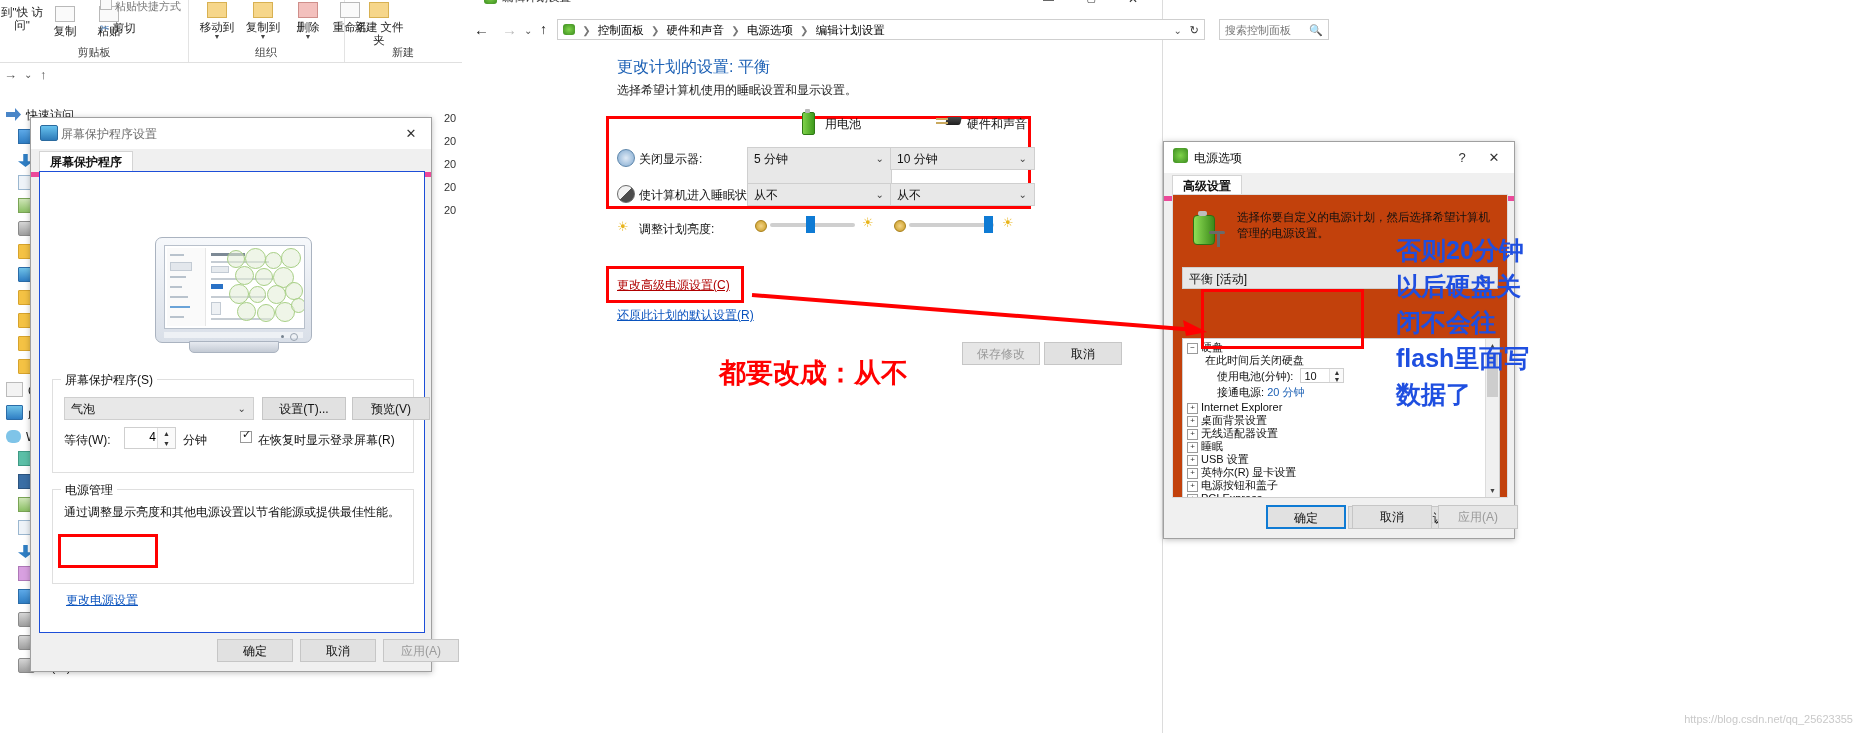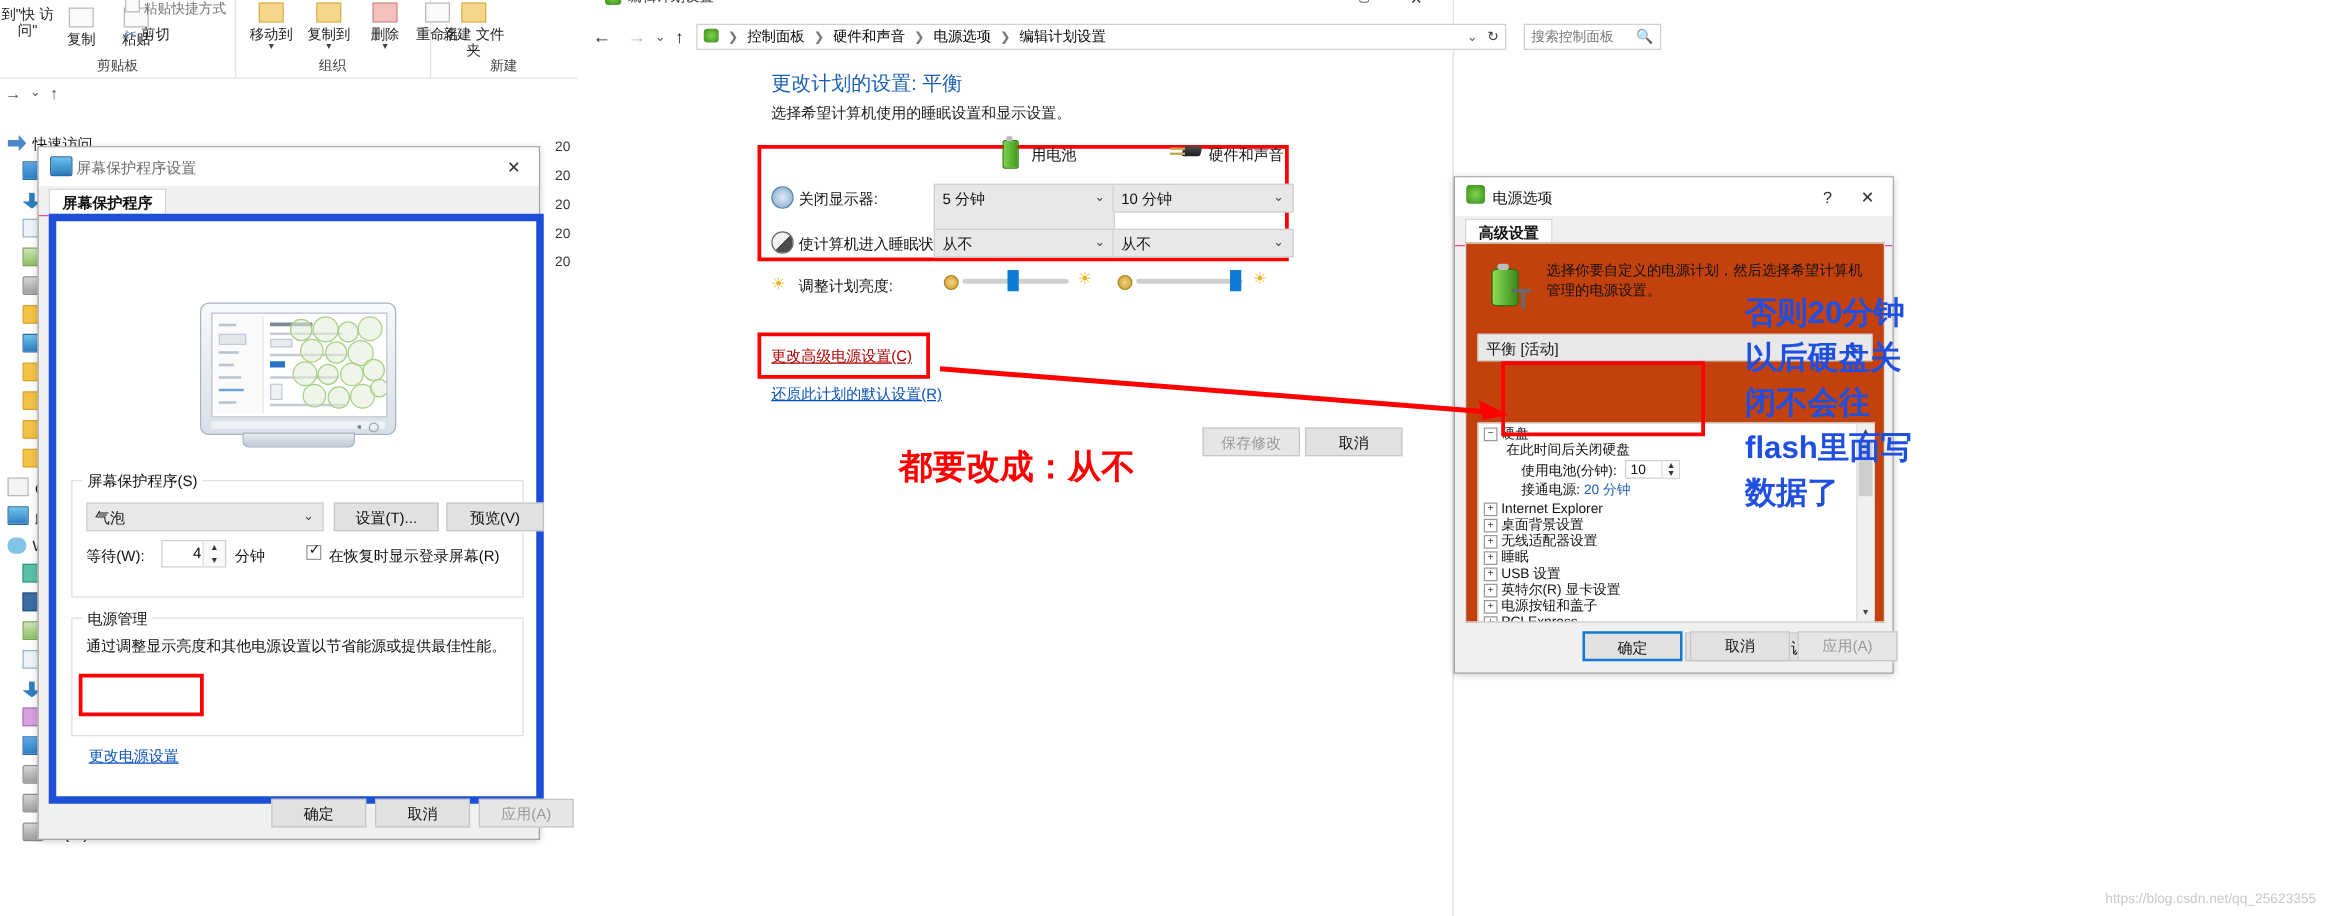--- a/index.html
+++ b/index.html
@@ -41,24 +41,24 @@
   .ic-3d{background:#5bbfa7;border:1px solid #3f9a85;}
   .ic-vid{background:#3a6ea5;border:1px solid #2c5480;}
   .ic-mus{background:#d8a0e0;border:1px solid #ae77b8;}
   .ic-one{background:#f3f3f3;border:1px solid #bbb;}
   
   #ssdlg{left:30px;top:117px;width:400px;height:553px;background:#f0f0f0;border:1px solid #a0a0a0;box-shadow:0 1px 6px rgba(0,0,0,.25);}
   .dlg-tb{position:absolute;left:0;top:0;width:100%;height:31px;background:#fff;}
   .dlg-title{position:absolute;left:30px;top:8px;font-size:12px;color:#6e6e6e;}
   .dlg-ico{position:absolute;left:9px;top:7px;width:16px;height:14px;background:linear-gradient(#67c2ee,#2d7ab8);border:1px solid #2a6a9e;border-radius:2px;}
   .dlg-x{position:absolute;right:6px;top:6px;width:28px;height:20px;text-align:center;line-height:20px;font-size:13px;color:#333;cursor:default;}
-  .tabstrip{position:absolute;left:0;top:31px;width:100%;height:23px;background:#f0f0f0;border-bottom:1px solid #ec4899;}
+  .tabstrip{position:absolute;left:0;top:31px;width:100%;height:23px;background:#f0f0f0;border-bottom:5px solid #ec4899;}
   .tab-on{position:absolute;left:8px;top:2px;height:21px;padding:0 10px;line-height:21px;font-size:12px;background:#fff;
           border:1px solid #d4d4d4;border-bottom:none;font-weight:bold;color:#111;}
-  .dlg-body{position:absolute;left:8px;top:53px;width:384px;height:460px;background:#fff;border:6px solid #1d4ed8;}
+  .dlg-body{position:absolute;left:8px;top:53px;width:384px;height:460px;background:#fff;border:1px solid #1d4ed8;}
   .monitor{position:absolute;left:115px;top:65px;width:155px;height:120px;}
   .mon-frame{position:absolute;left:0;top:0;width:155px;height:104px;background:linear-gradient(#f6f8fb,#d9dfe8);border:1px solid #aab3c0;border-radius:7px;}
   .mon-screen{position:absolute;left:8px;top:7px;width:139px;height:82px;background:#fff;border:1px solid #b8c0cb;overflow:hidden;}
   .mon-base{position:absolute;left:34px;top:104px;width:88px;height:10px;background:linear-gradient(#e6eaf0,#c3cad4);border:1px solid #aab3c0;border-radius:0 0 5px 5px;}
   .bub{position:absolute;border-radius:50%;border:1px solid #a8cf86;background:rgba(225,236,214,.55);}
   .lp-pane{position:absolute;left:2px;top:2px;width:38px;height:78px;background:#fafafa;border-right:1px solid #e6e6e6;}
   .lp-line{position:absolute;background:#b9c3cd;height:2px;}
   .grp{position:absolute;border:1px solid #dfdfdf;}
   .grp-lab{position:absolute;top:-8px;left:8px;background:#fff;padding:0 4px;font-size:12px;color:#111;}
   .combo{position:absolute;background:#e8e8e8;border:1px solid #cfcfcf;font-size:12px;line-height:22px;padding-left:6px;box-sizing:border-box;color:#111;}

